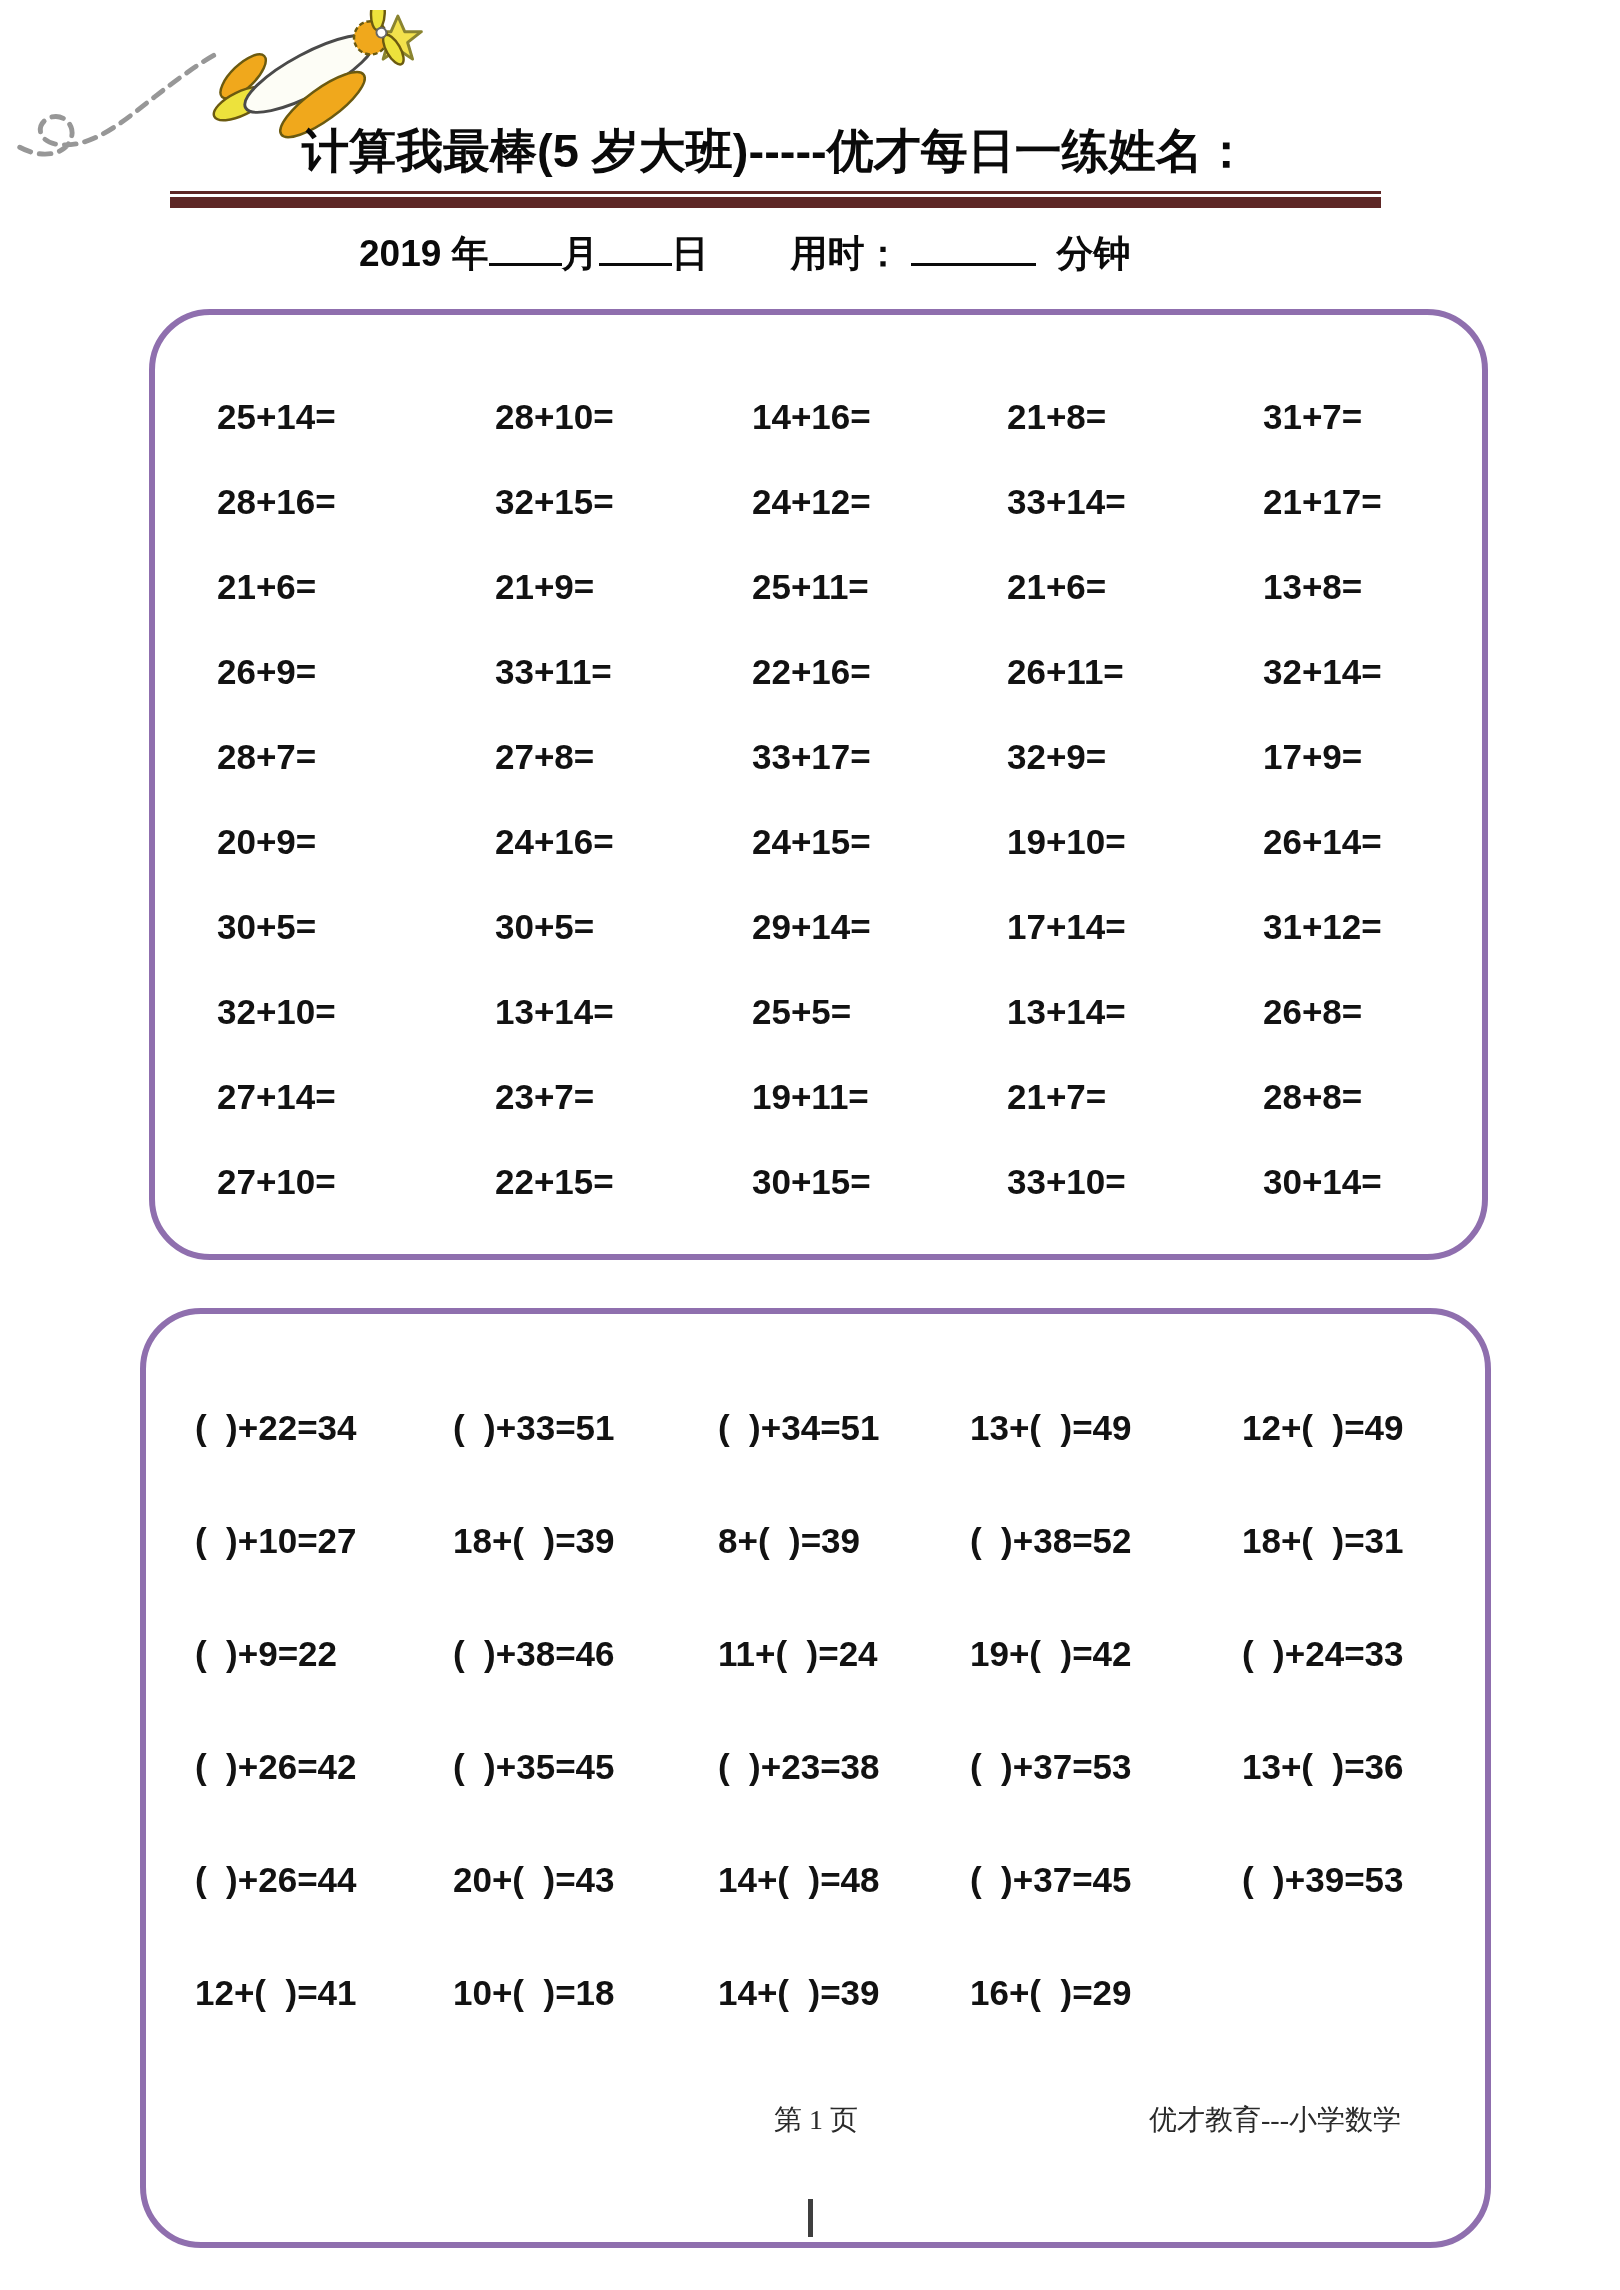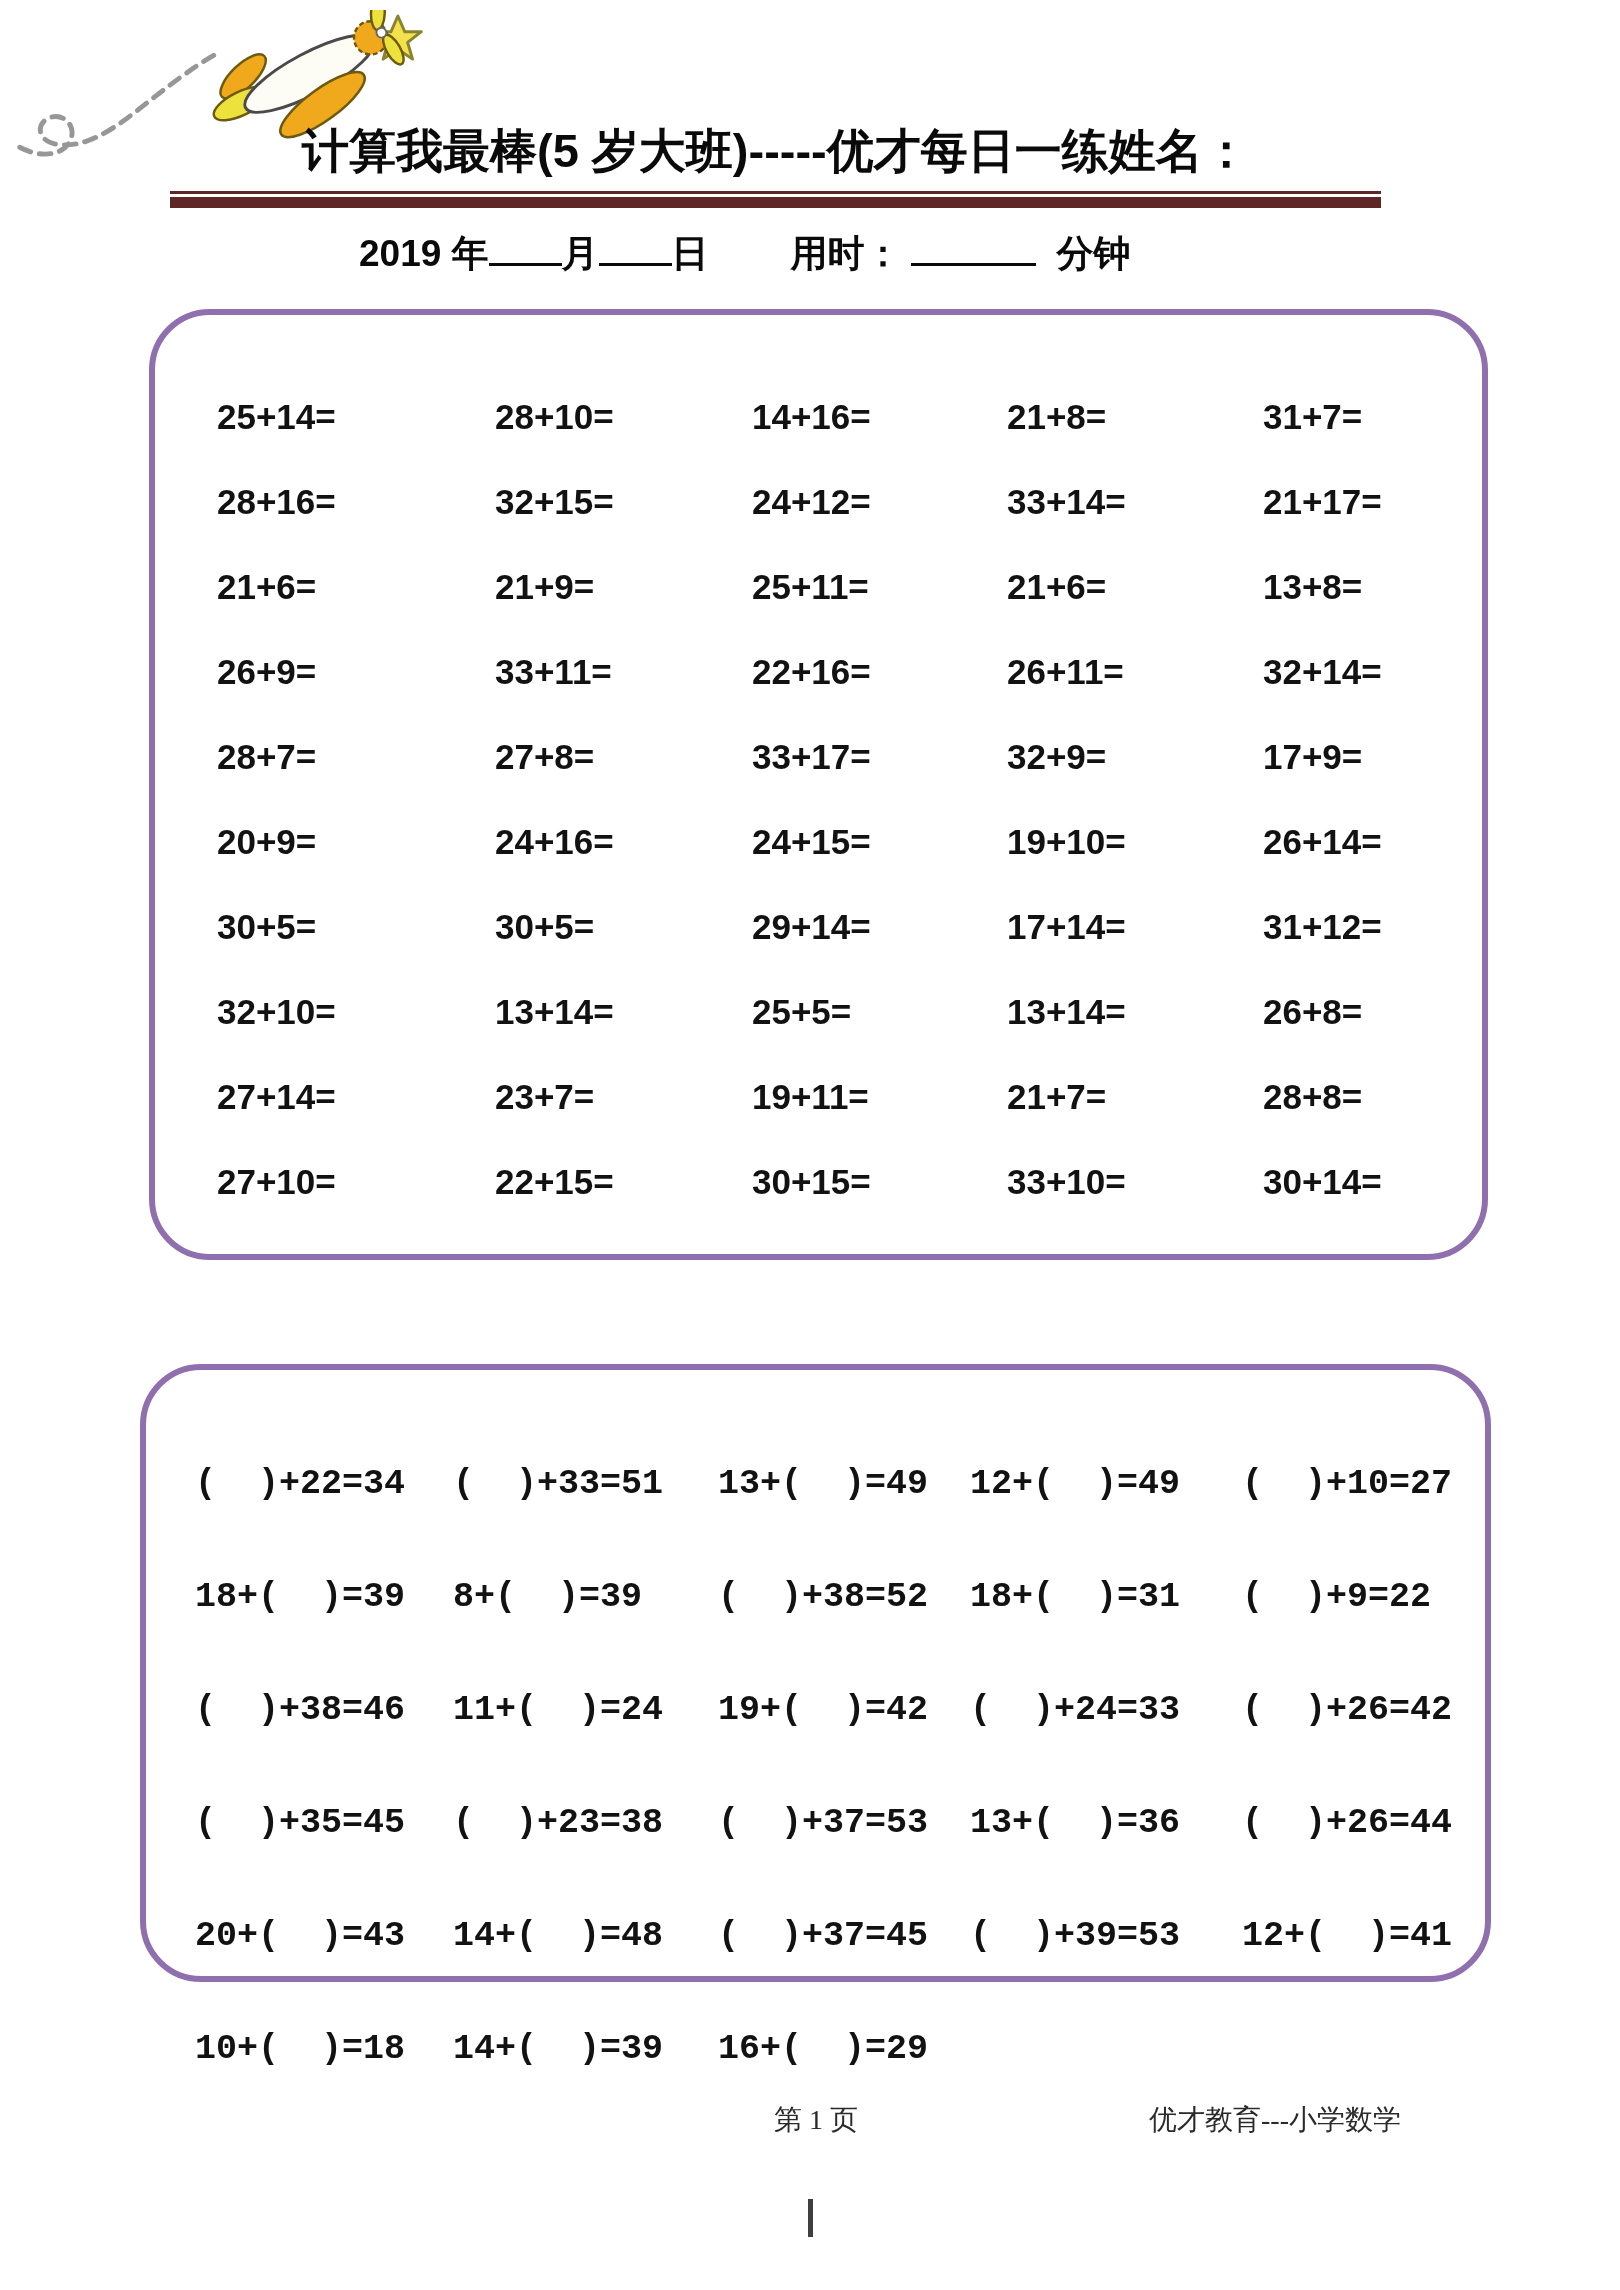--- a/index.html
+++ b/index.html
@@ -28,21 +28,21 @@
   .blank{display:inline-block;border-bottom:3.9px solid #0a0a0a;height:33px;}
   .blank.small{width:73px;}
   .blank.wide{width:125px;margin:0 9.8px;}
   .gap-before{margin-left:82px;}
   
   .box{
     position:absolute;box-sizing:border-box;
     border:6.9px solid #8f6fae;border-radius:61px;background:#fff;
   }
   #box1{left:149px;top:309px;width:1339px;height:951px;}
-  #box2{left:140px;top:1364px;width:1351px;height:618px;font-family:Liberation Mono, monospace;}
+  #box2{left:140px;top:1308px;width:1351px;height:940px;}
   .grid{display:grid;}
   #box1 .grid{grid-template-columns:278px 257px 255px 256px auto;grid-auto-rows:85px;padding:59px 4px 0 62px;}
   #box2 .grid{grid-template-columns:258px 265px 252px 272px auto;grid-auto-rows:113px;padding:57px 0 0 49px;}
   .cell{
     display:flex;align-items:center;
     font-weight:bold;font-size:35px;white-space:pre;color:#121212;
     letter-spacing:0px;
   }
   
   .footer-text{
@@ -144,20 +144,21 @@
         <div class="cell">30+15=</div>
         <div class="cell">33+10=</div>
         <div class="cell">30+14=</div>
       </div>
   </div>
 
   <div id="box2" class="box">
     <div class="grid">
         <div class="cell">(  )+22=34</div>
         <div class="cell">(  )+33=51</div>
+        <div class="cell">(  )+34=51</div>
         <div class="cell">13+(  )=49</div>
         <div class="cell">12+(  )=49</div>
         <div class="cell">(  )+10=27</div>
         <div class="cell">18+(  )=39</div>
         <div class="cell">8+(  )=39</div>
         <div class="cell">(  )+38=52</div>
         <div class="cell">18+(  )=31</div>
         <div class="cell">(  )+9=22</div>
         <div class="cell">(  )+38=46</div>
         <div class="cell">11+(  )=24</div>

